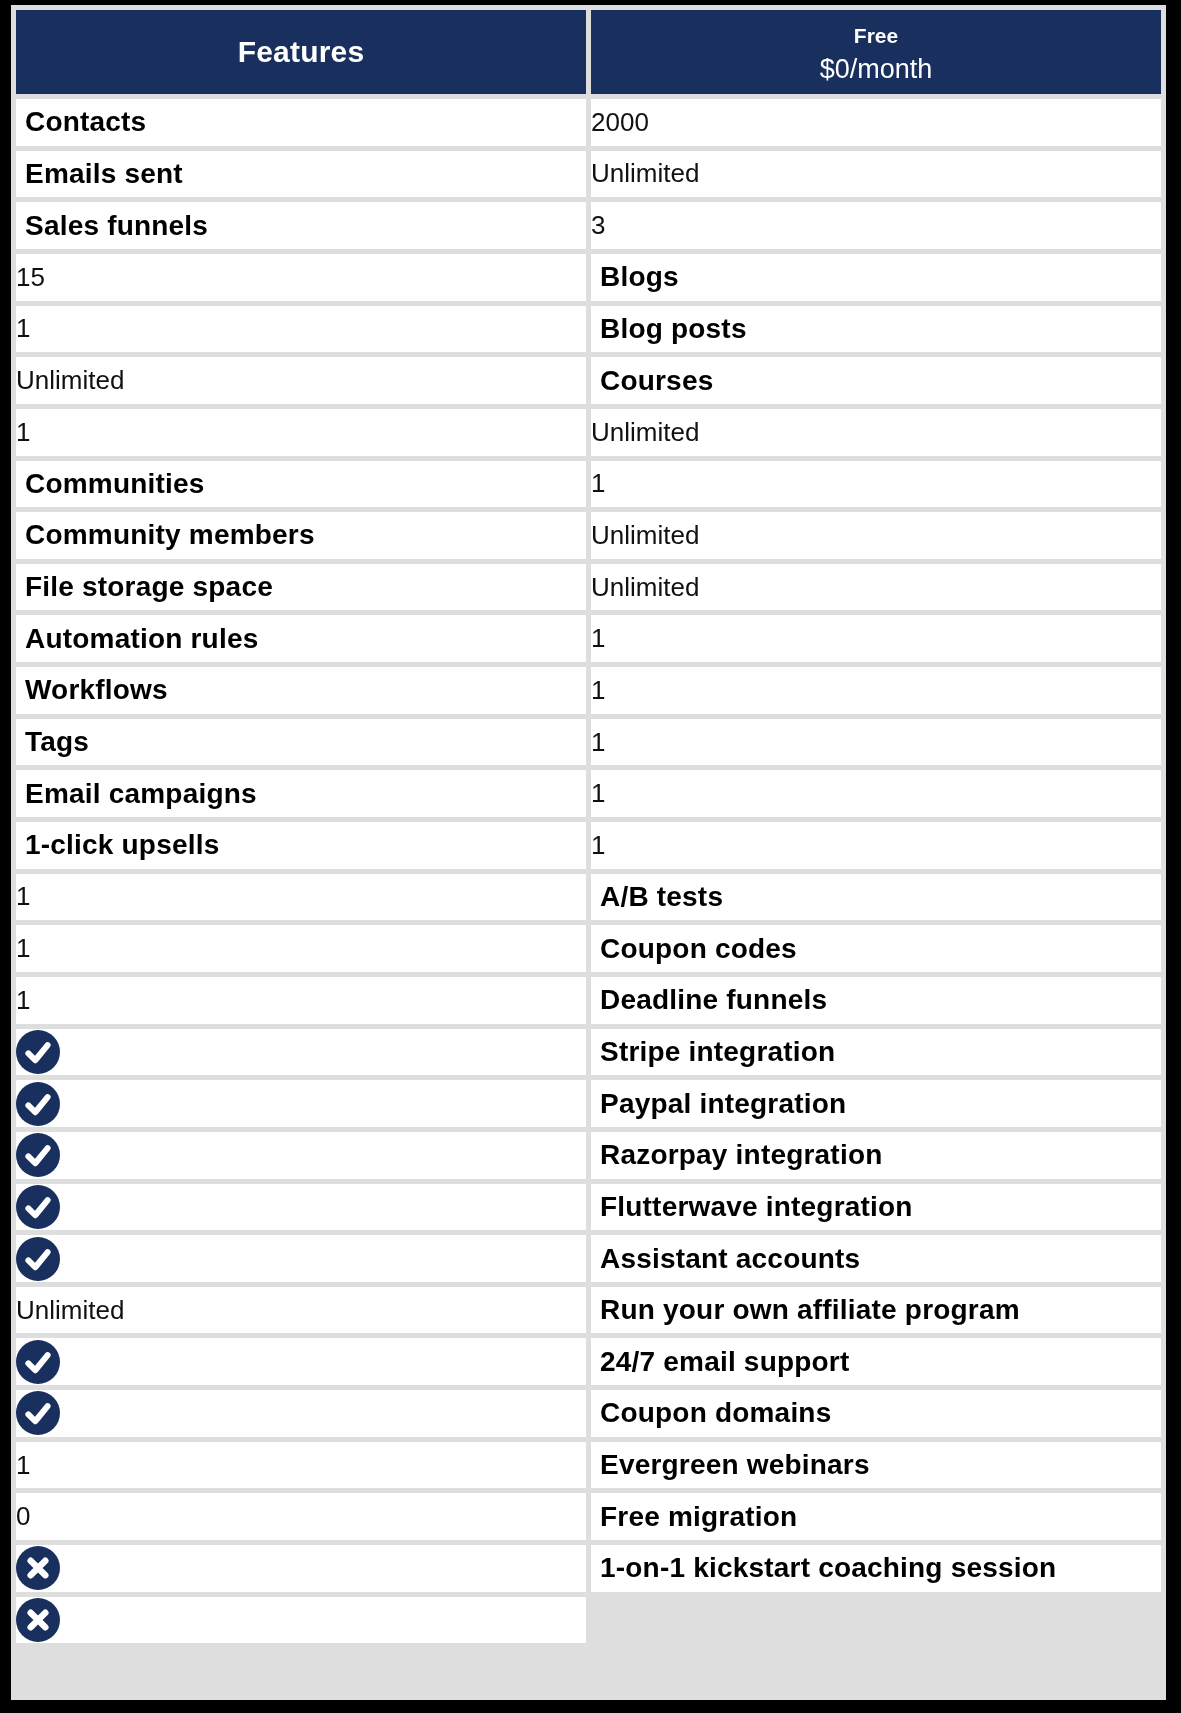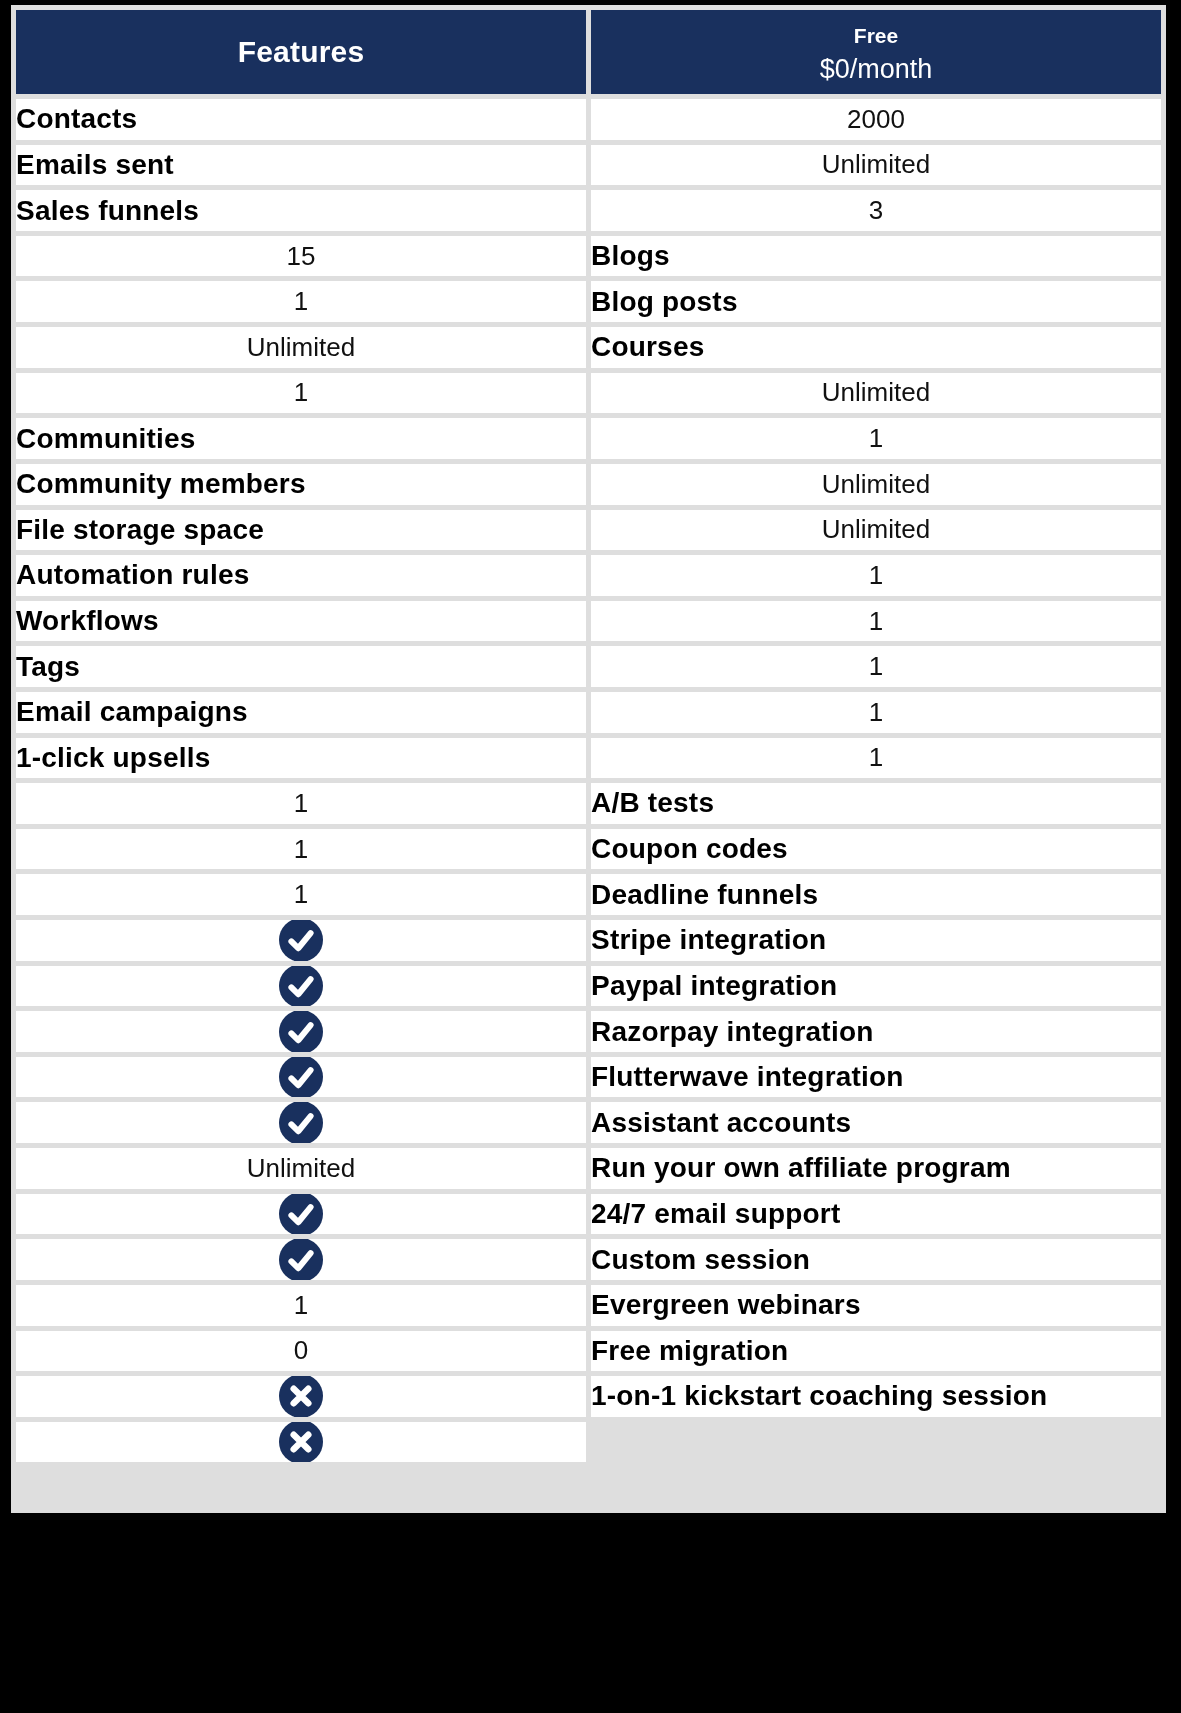--- a/index.html
+++ b/index.html
@@ -12,21 +12,21 @@
   body{
     width:1181px;height:1713px;
     background:var(--frame-black);
     position:relative;
     font-family:"Liberation Sans",sans-serif;
     overflow:hidden;
   }
   .table-frame{
     position:absolute;
     left:11px;top:5px;
-    width:1155px;height:1508px;
+    width:1155px;height:1695px;
     background:var(--border-gray);
     box-sizing:border-box;
     padding:5px;
   }
   .grid{
     display:grid;
     width:100%;height:100%;
     grid-template-columns:570px 1fr;
     grid-template-rows:84px repeat(31,1fr);
     gap:5px;
@@ -53,27 +53,27 @@
     font-size:21px;
     font-weight:bold;
     line-height:34px;
   }
   .plan-price{
     font-size:27px;
     font-weight:normal;
     line-height:33px;
   }
   .label-cell{
+    padding-left:9px;
     font-weight:bold;
     font-size:28px;
     color:#000000;
     letter-spacing:0.2px;
   }
   .value-cell{
-    justify-content:center;
     font-size:26px;
     color:var(--value-color);
   }
   .mark-icon{
     width:44px;height:44px;display:block;
   }
 </style>
 </head>
 <body>
 
@@ -289,21 +289,21 @@
   </div>
   <div class="cell value-cell">
 
   <svg viewBox="0 0 48 48" xmlns="http://www.w3.org/2000/svg" class="mark-icon">
     <circle cx="24" cy="24" r="24" fill="#19305e"></circle>
     <path d="M13.5 25.5 L21 33 L34.5 16.5" fill="none" stroke="#ffffff" stroke-width="6.5" stroke-linecap="round" stroke-linejoin="round"></path>
   </svg>
       </div>
 
   <div class="cell label-cell">
-    <span class="label-text">Custom session</span>
+    <span class="label-text">Coupon domains</span>
   </div>
   <div class="cell value-cell">
     <span class="value-text">1</span>
   </div>
 
   <div class="cell label-cell">
     <span class="label-text">Evergreen webinars</span>
   </div>
   <div class="cell value-cell">
     <span class="value-text">0</span>

